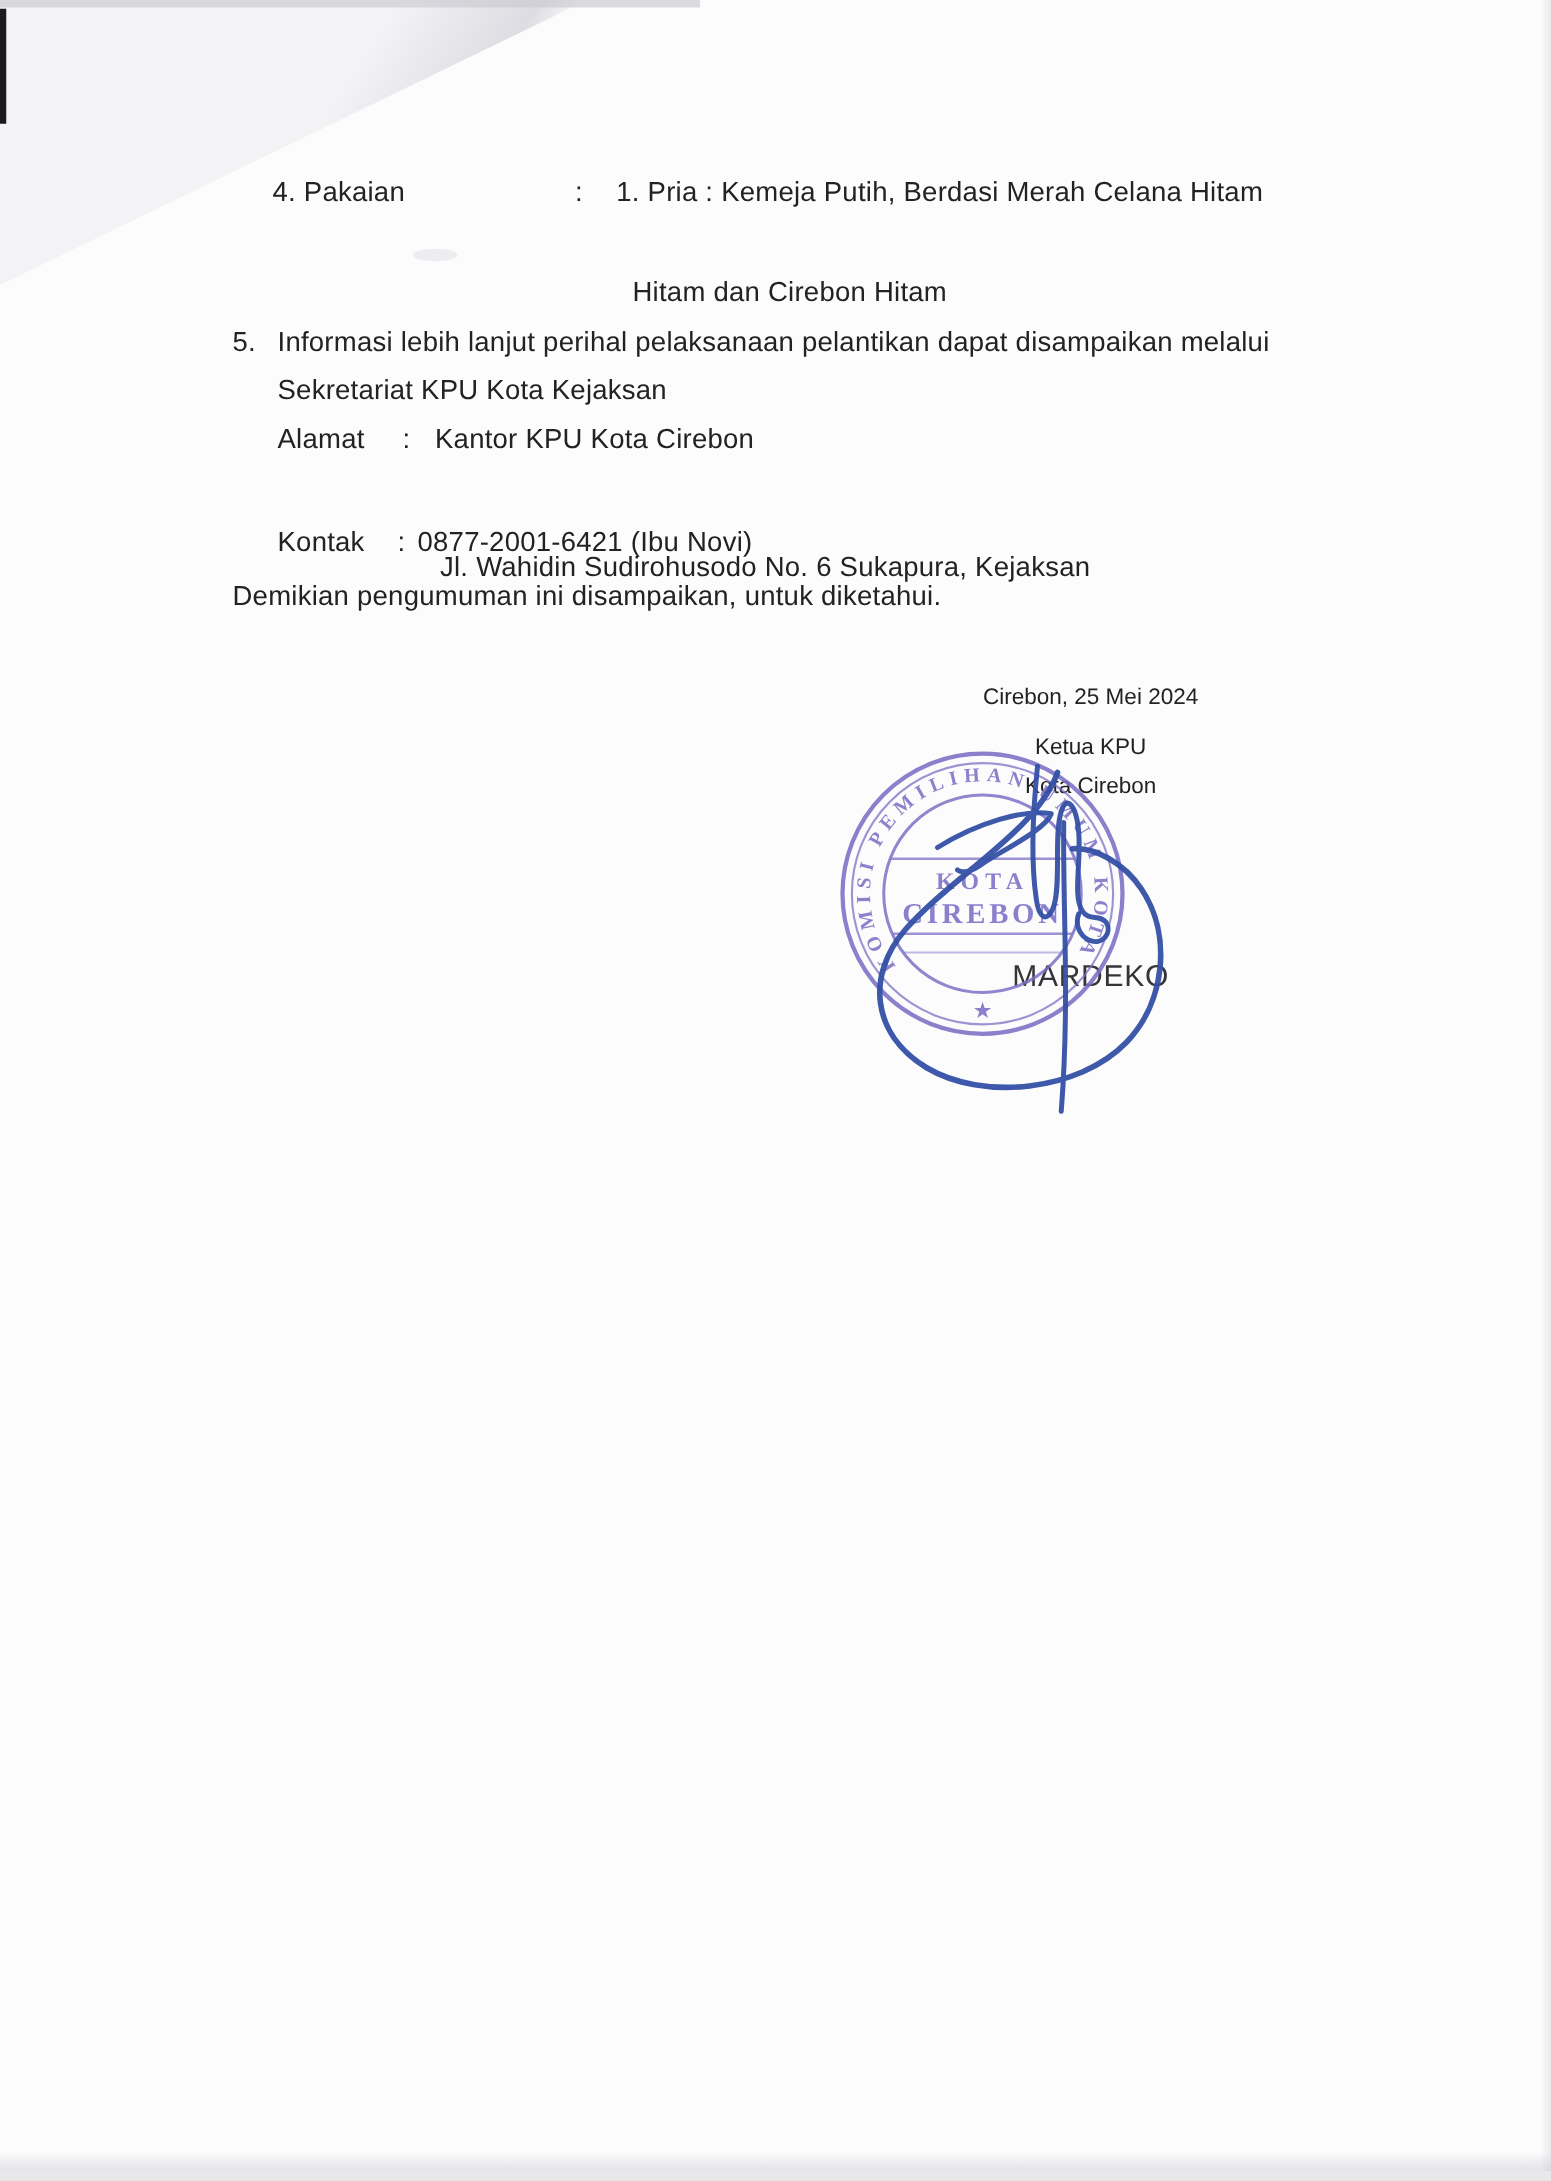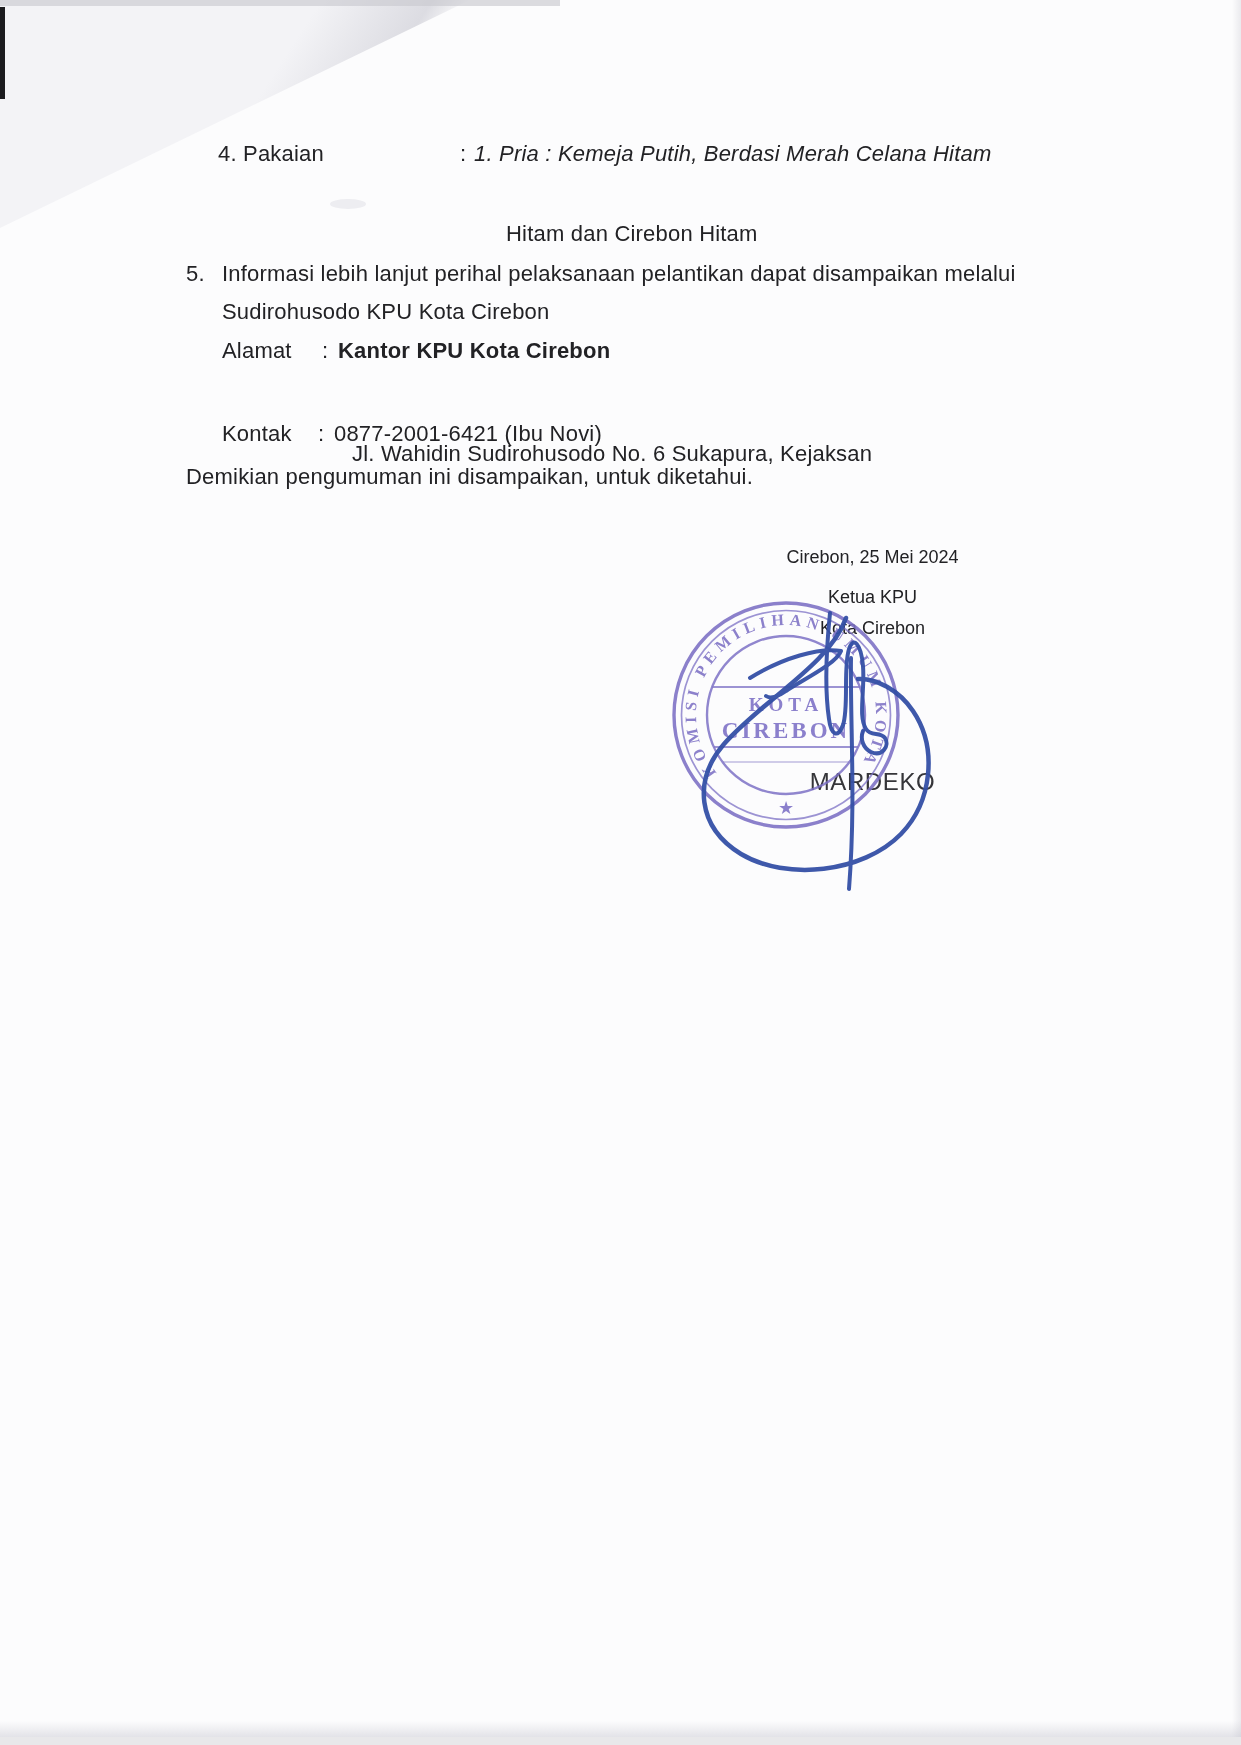--- a/index.html
+++ b/index.html
@@ -38,30 +38,30 @@
 
   <div class="fold-corner"></div>
   <div class="top-edge-strip"></div>
   <div class="left-edge-sliver"></div>
   <div class="smudge"></div>
   <div class="bottom-edge-shadow"></div>
   <div class="right-edge-shadow"></div>
 
   <div class="ln" style="left:218px; top:143px;">4. Pakaian</div>
   <div class="ln" style="left:460px; top:143px;">:</div>
-  <div class="ln" style="left:474px; top:143px;font-style:italic;">1. Pria : Kemeja Putih, Berdasi Merah Celana Hitam</div>
+  <div class="ln" style="left:493px; top:143px;">1. Pria : Kemeja Putih, Berdasi Merah Celana Hitam</div>
   <div class="ln" style="left:506px; top:223px;">Hitam dan Cirebon Hitam</div>
 
   <div class="ln" style="left:186px; top:263px;">5.</div>
   <div class="ln" style="left:222px; top:263px;">Informasi lebih lanjut perihal pelaksanaan pelantikan dapat disampaikan melalui</div>
-  <div class="ln" style="left:222px; top:301px;">Sudirohusodo KPU Kota Cirebon</div>
+  <div class="ln" style="left:222px; top:301px;">Sekretariat KPU Kota Kejaksan</div>
 
   <div class="ln" style="left:222px; top:340px;">Alamat</div>
   <div class="ln" style="left:322px; top:340px;">:</div>
-  <div class="ln" style="left:338px; top:340px;font-weight:bold;">Kantor KPU Kota Cirebon</div>
+  <div class="ln" style="left:348px; top:340px;">Kantor KPU Kota Cirebon</div>
   <div class="ln" style="left:352px; top:401px;margin-top:42px;">Jl. Wahidin Sudirohusodo No. 6 Sukapura, Kejaksan</div>
 
   <div class="ln" style="left:222px; top:423px;">Kontak</div>
   <div class="ln" style="left:318px; top:423px;">:</div>
   <div class="ln" style="left:334px; top:423px;">0877-2001-6421 (Ibu Novi)</div>
 
   <div class="ln" style="left:186px; top:466px;">Demikian pengumuman ini disampaikan, untuk diketahui.</div>
 
   <div class="sig-line" style="top:548px;">Cirebon, 25 Mei 2024</div>
   <div class="sig-line" style="top:588px;">Ketua KPU</div>

